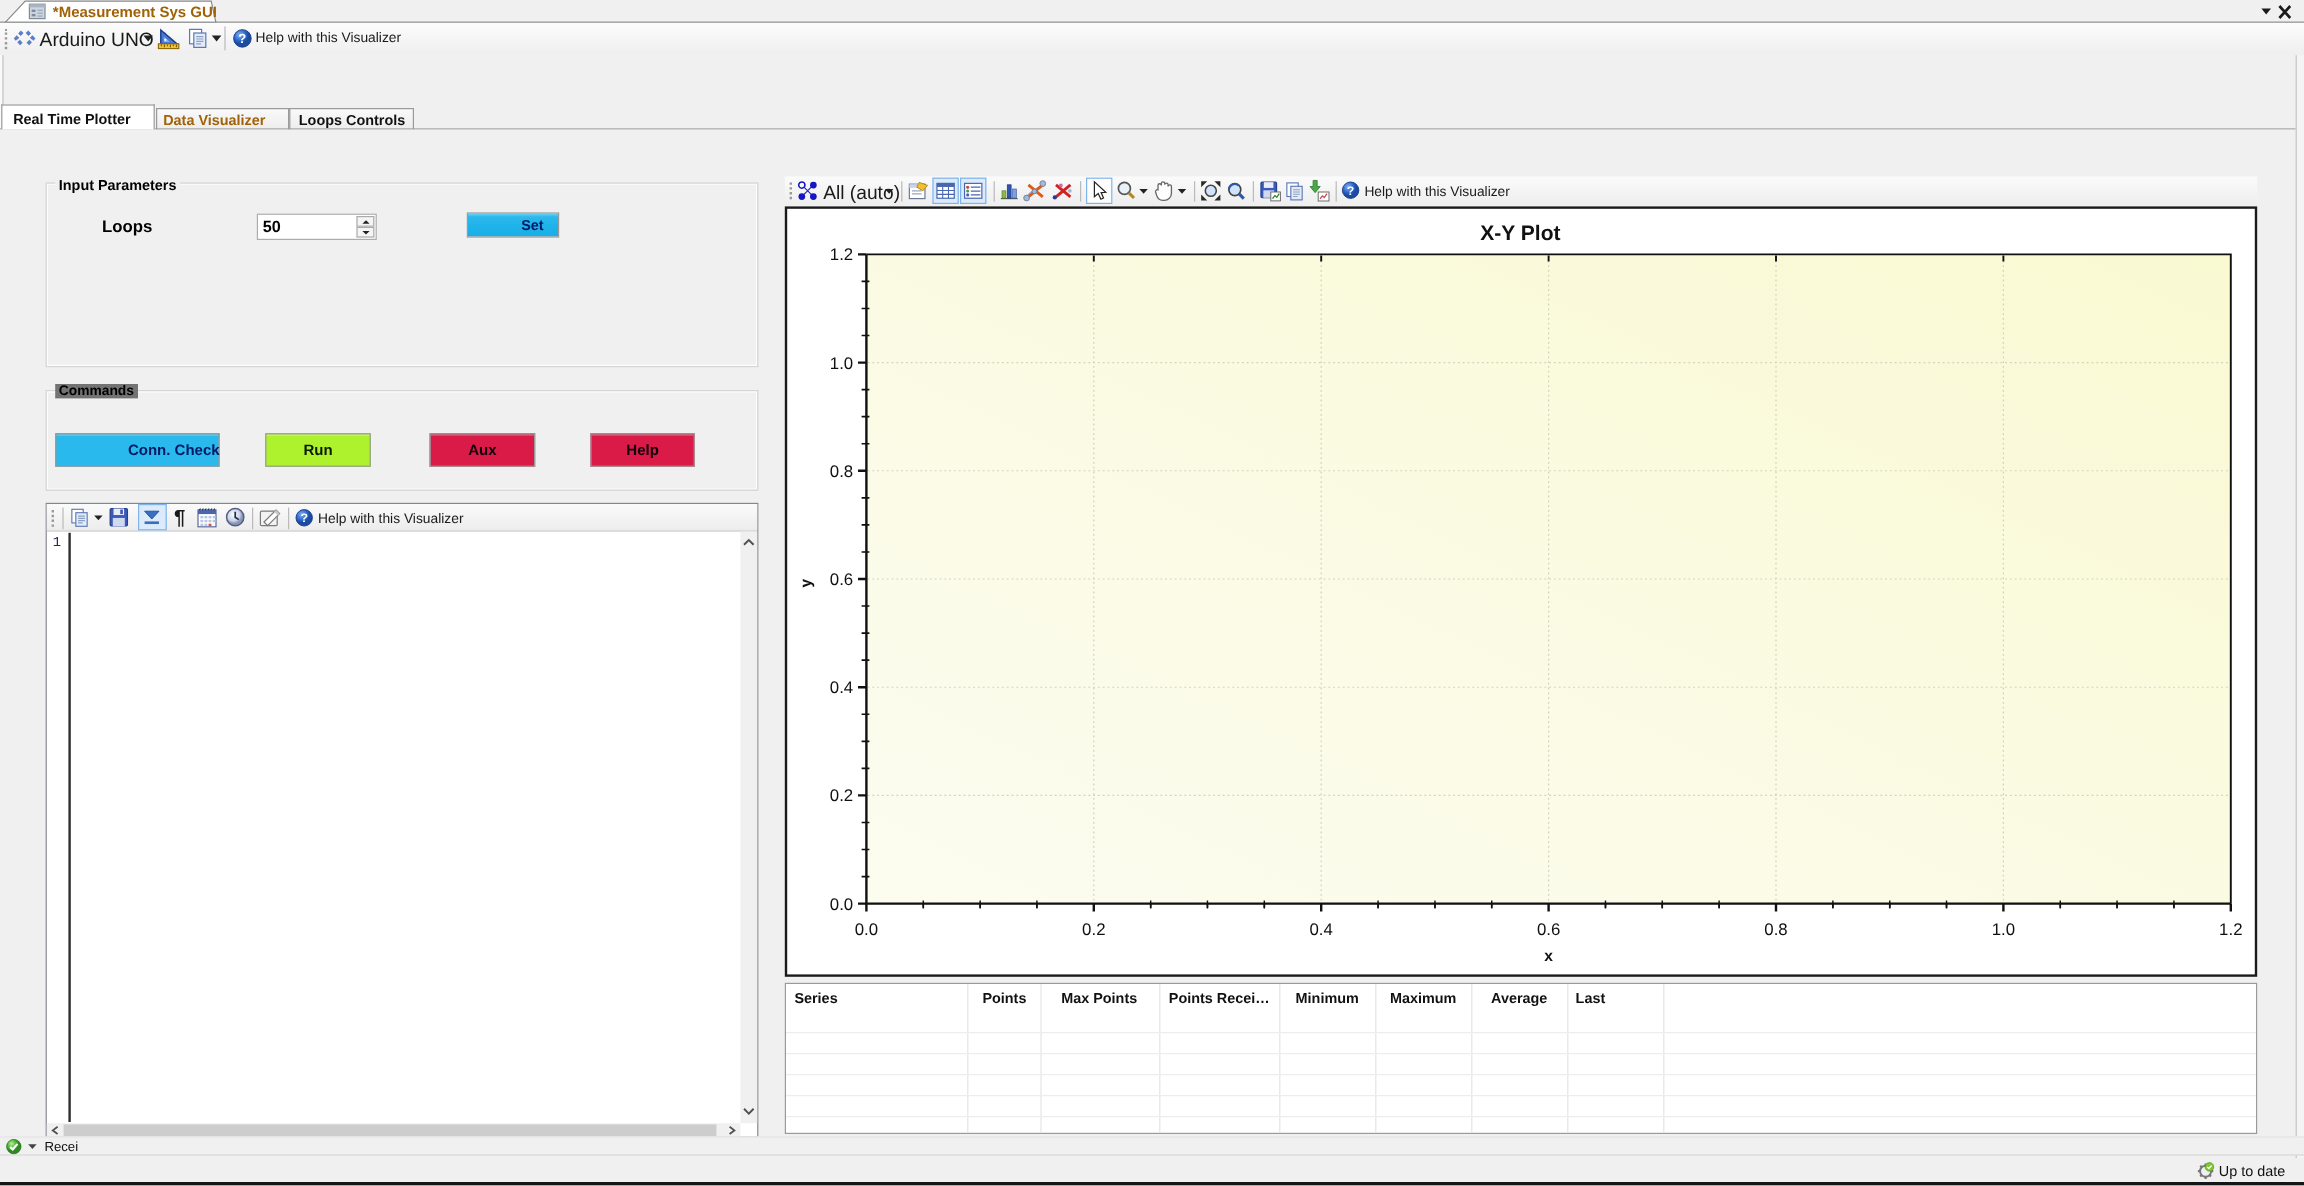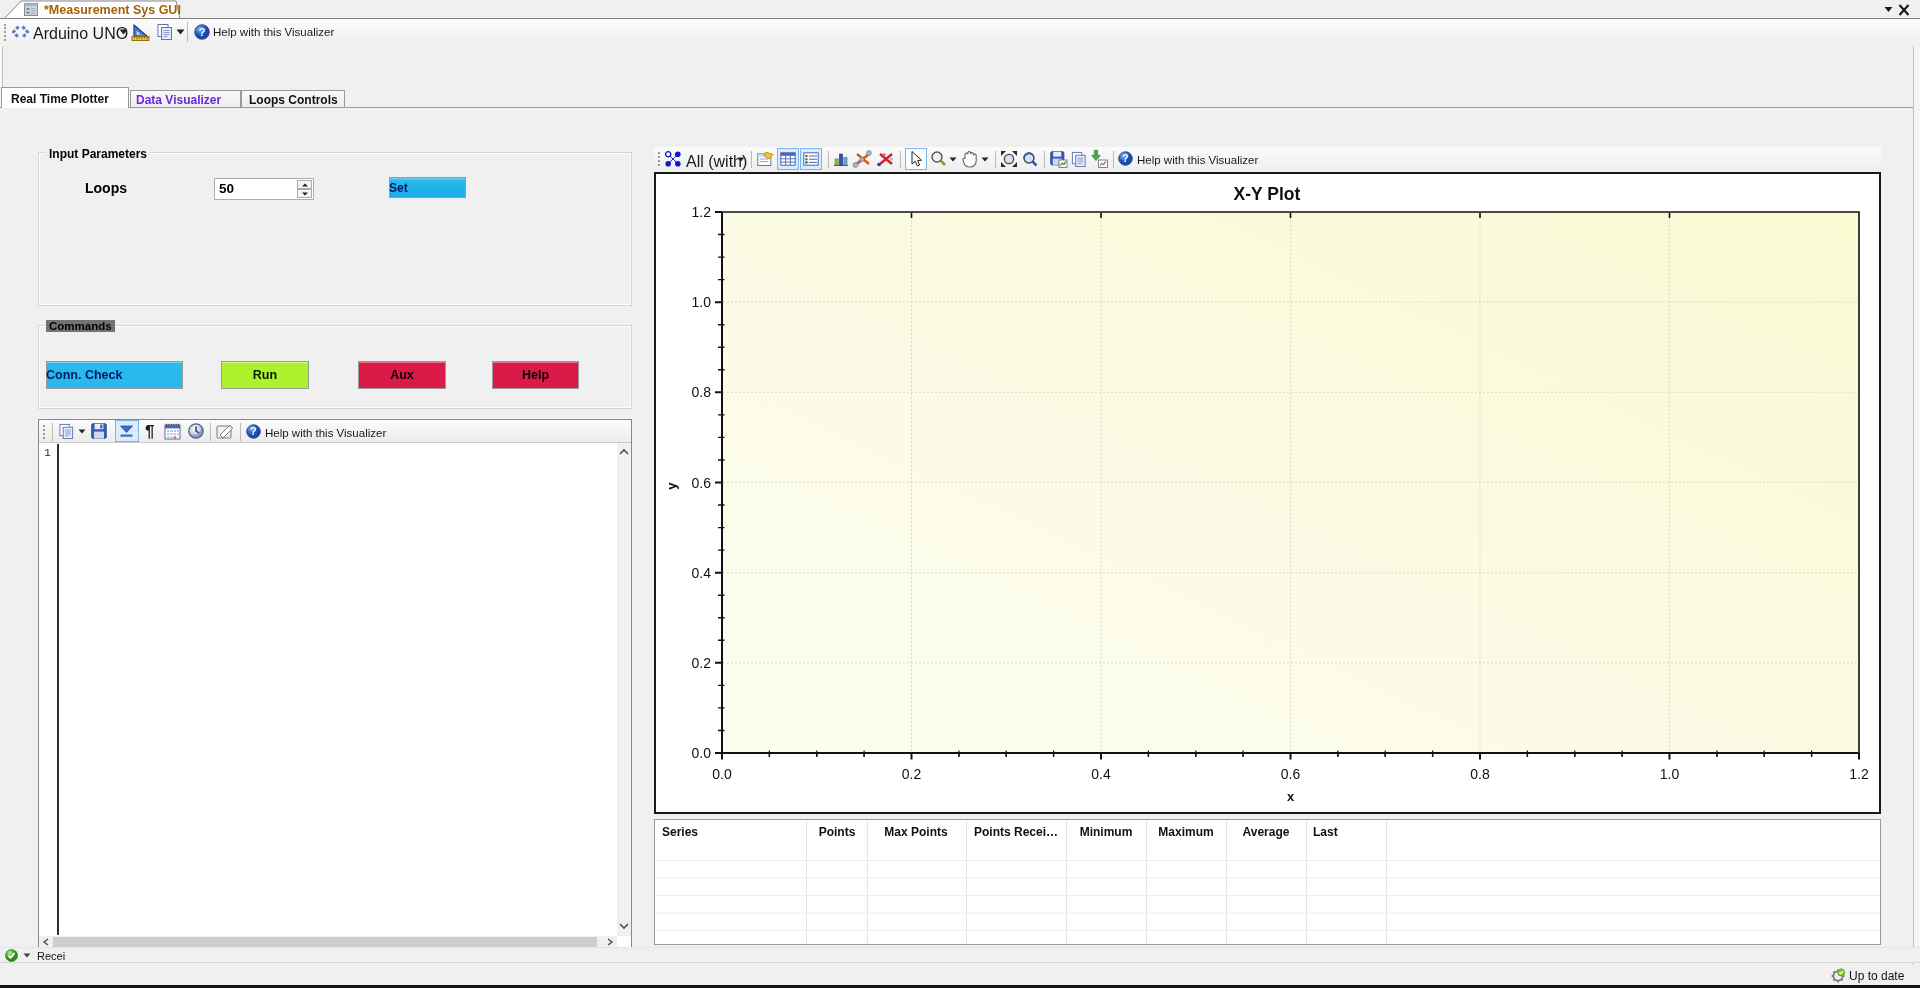--- a/index.html
+++ b/index.html
@@ -71,42 +71,42 @@
 </svg>
 <div class="a" style="left:213px;top:26px;font-size:11.5px;color:#1a1a1a;white-space:nowrap">Help with this Visualizer</div>
 <div class="a" style="left:0;top:46px;width:2px;height:901px;background:#f9f9f9"></div>
 <div class="a" style="left:2px;top:46px;width:1px;height:901px;background:#c2c2c2"></div>
 
 <div class="a" style="left:130px;top:90px;width:111px;height:18px;background:linear-gradient(#f9f9f9,#ededed);border:1px solid #9a9a9a;border-bottom:none"></div>
 <div class="a" style="left:241px;top:90px;width:104px;height:18px;background:linear-gradient(#f9f9f9,#ededed);border:1px solid #9a9a9a;border-bottom:none"></div>
 <div class="a" style="left:0;top:107px;width:1920px;height:1px;background:#9a9a9a"></div>
 <div class="a" style="left:1px;top:87px;width:128px;height:21px;background:#fff;border:1px solid #9a9a9a;border-bottom:none"></div>
 <div class="a b" style="left:11px;top:92px;font-size:12px;color:#111">Real Time Plotter</div>
-<div class="a b" style="left:136px;top:93px;font-size:12px;color:#6d28d9">Data Visualizer</div>
+<div class="a b" style="left:136px;top:93px;font-size:12px;color:#a16207">Data Visualizer</div>
 <div class="a b" style="left:249px;top:93px;font-size:12px;color:#111">Loops Controls</div>
 <div class="a" style="left:0;top:108px;width:1920px;height:839px;background:#f0f0f0"></div>
 
 <div class="a" style="left:38px;top:152px;width:594px;height:154px;border:1px solid #d5d5d5;box-shadow:inset 0 0 0 1px #fdfdfd"></div>
 <div class="a b" style="left:46px;top:147px;font-size:12px;color:#000;background:#f0f0f0;padding:0 3px">Input Parameters</div>
 <div class="a b" style="left:85px;top:180px;font-size:14px;color:#000">Loops</div>
 <div class="a" style="left:214px;top:178px;width:100px;height:22px;background:#fff;border:1px solid #acacac"></div>
 <div class="a b" style="left:219px;top:181px;font-size:13.5px;color:#000">50</div>
 <div class="a" style="left:297px;top:180px;width:15px;height:9px;background:#f5f5f5;border:1px solid #ababab"></div>
 <div class="a" style="left:297px;top:189px;width:15px;height:9px;background:#f5f5f5;border:1px solid #ababab"></div>
 <svg class="a" style="left:301px;top:183px" width="8" height="13" viewBox="0 0 8 13">
 <polygon points="4,0.5 7,3.5 1,3.5" fill="#222"></polygon>
     <polygon points="4,12.5 1,9.5 7,9.5" fill="#222"></polygon>
 </svg>
 <div class="a" style="left:389px;top:177px;width:77px;height:21px;border:1px solid #9a9a9a;background:linear-gradient(#6cd2f4 0%,#2cb9ec 14%,#1db2ea 60%,#1aaee6 100%)"></div>
-<div class="a b" style="left:389px;top:181px;width:64px;text-align:left;font-size:12px;color:#001a66">Set</div>
+<div class="a b" style="left:389px;top:181px;width:64px;text-align:right;font-size:12px;color:#001a66">Set</div>
 
 <div class="a" style="left:38px;top:325px;width:594px;height:84px;border:1px solid #d5d5d5;box-shadow:inset 0 0 0 1px #fdfdfd"></div>
 <div class="a b" style="left:46px;top:320px;font-size:11.5px;color:#000;background:#737373;padding:0 3px">Commands</div>
 <div class="a" style="left:46px;top:361px;width:137px;height:28px;border:1px solid #9a9a9a;background:#29b9ec;box-shadow:inset 0 1px 0 #7fd6f4"></div>
-<div class="a b" style="left:46px;top:368px;width:137px;text-align:left;font-size:12.5px;color:#001a66">Conn. Check</div>
+<div class="a b" style="left:46px;top:368px;width:137px;text-align:right;font-size:12.5px;color:#001a66">Conn. Check</div>
 <div class="a" style="left:221px;top:361px;width:88px;height:28px;border:1px solid #9a9a9a;background:#aef22e;box-shadow:inset 0 1px 0 #d2f88a"></div>
 <div class="a b" style="left:221px;top:368px;width:88px;text-align:center;font-size:12.5px;color:#0a1a00">Run</div>
 <div class="a" style="left:358px;top:361px;width:88px;height:28px;border:1px solid #9a9a9a;background:#da1a47;box-shadow:inset 0 1px 0 #ec6d8c"></div>
 <div class="a b" style="left:358px;top:368px;width:88px;text-align:center;font-size:12.5px;color:#10000a">Aux</div>
 <div class="a" style="left:492px;top:361px;width:87px;height:28px;border:1px solid #9a9a9a;background:#da1a47;box-shadow:inset 0 1px 0 #ec6d8c"></div>
 <div class="a b" style="left:492px;top:368px;width:87px;text-align:center;font-size:12.5px;color:#10000a">Help</div>
 
 <div class="a" style="left:38px;top:419px;width:594px;height:529px;background:#fff;border:1px solid #83888f"></div>
 <div class="a" style="left:39px;top:420px;width:592px;height:23px;background:linear-gradient(#fbfbfb,#ececec);border-bottom:1px solid #c9c9c9"></div>
 <div class="grip" style="left:43px;top:425px;height:14px"></div>
@@ -193,21 +193,21 @@
 
 <div class="a" style="left:654px;top:147px;width:1227px;height:24px;background:linear-gradient(#fbfbfb,#eeeeee)"></div>
 <div class="grip" style="left:658px;top:152px;height:14px"></div>
 <svg class="a" style="left:665px;top:151px" width="16" height="16" viewBox="0 0 16 16">
 <path d="M3.5 3.5 L12.5 12.5 M12.5 3.5 L5 11" stroke="#2222cc" stroke-width="1"></path>
 <circle cx="3.2" cy="3.2" r="2.6" fill="#fff" stroke="#1515c8" stroke-width="1.3"></circle>
 <circle cx="12.8" cy="3.2" r="2.8" fill="#1515c8"></circle>
 <circle cx="3.2" cy="12.8" r="2.8" fill="#1515c8"></circle>
 <circle cx="12.8" cy="12.8" r="2.8" fill="#1515c8"></circle>
 </svg>
-<div class="a t12" style="left:686px;top:153px">All (with)</div>
+<div class="a t12" style="left:686px;top:153px">All (auto)</div>
 <svg class="a" style="left:737px;top:157px" width="8" height="5">
     <polygon points="0.5,0.5 7.5,0.5 4,4.5" fill="#222"></polygon>
   </svg>
 <div class="sep" style="left:751px;top:151px;height:17px"></div>
 <svg class="a" style="left:757px;top:151px" width="17" height="16" viewBox="0 0 17 16">
 <rect x="0.8" y="2.5" width="13" height="12" fill="#fff" stroke="#6a7a9a"></rect>
 <rect x="0.8" y="2.5" width="13" height="3" fill="#c8d4ec"></rect>
 <path d="M3 8h8 M3 10.5h8" stroke="#9aa8c0"></path>
 <polygon points="9,1 16,3.5 12,8 7,5" fill="#f0c030" stroke="#a88000" stroke-width="0.7"></polygon>
 </svg>

